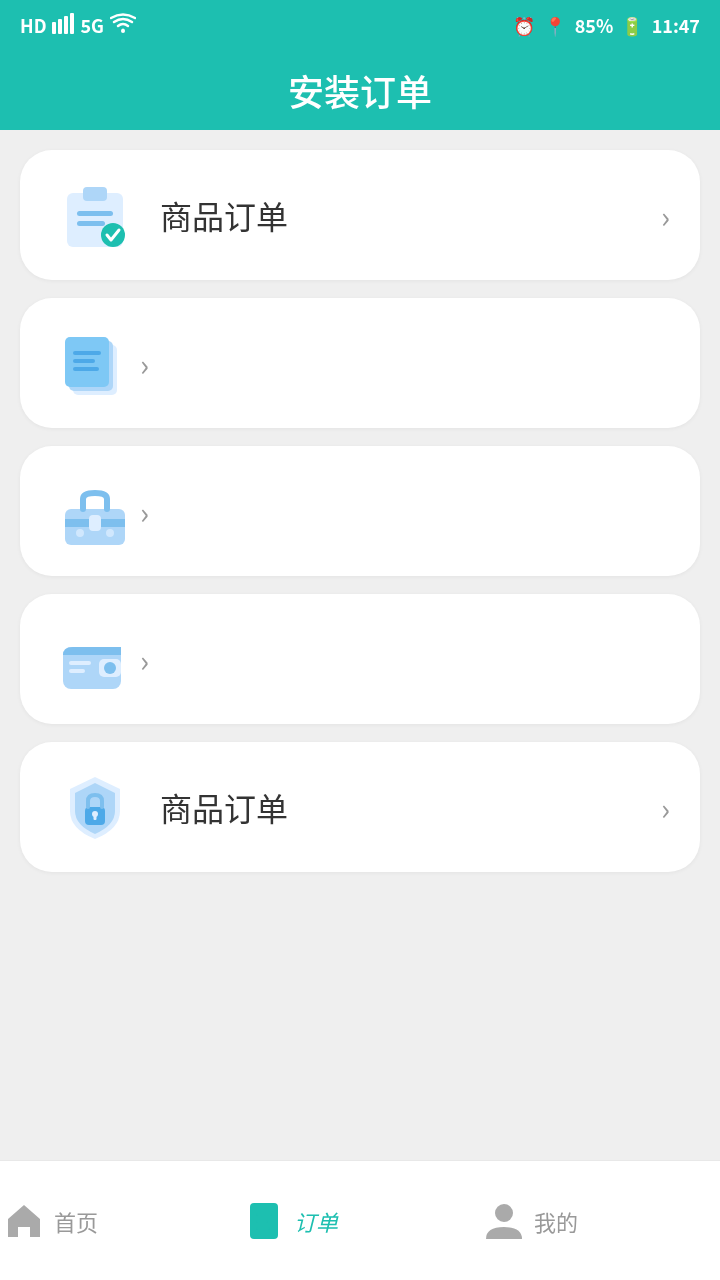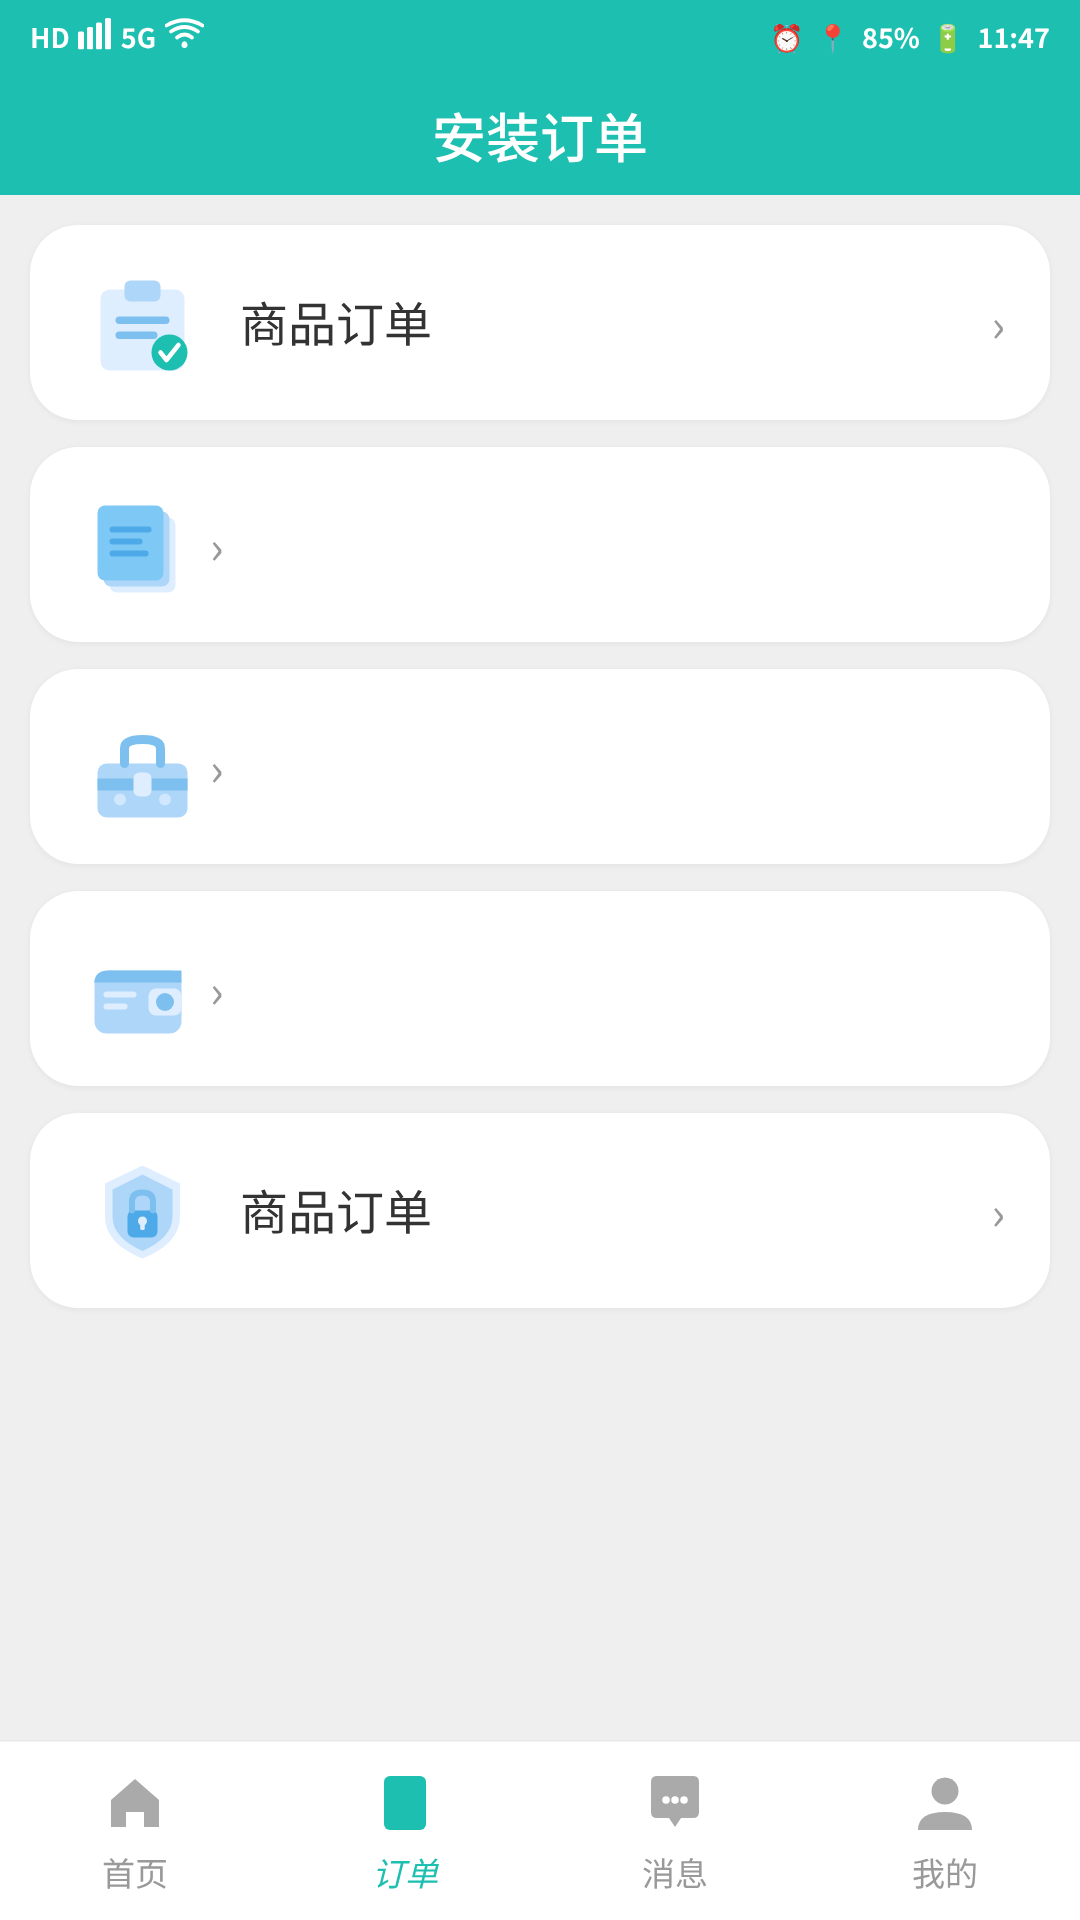--- a/index.html
+++ b/index.html
@@ -104,21 +104,21 @@
       height: 120px;
       background: white;
       display: flex;
       align-items: center;
       justify-content: space-around;
       border-top: 1px solid #e8e8e8;
       flex-shrink: 0;
     }
     .nav-item {
       display: flex;
-      flex-direction: column;
+      flex-direction: row;
       align-items: center;
       gap: 6px;
       cursor: pointer;
       flex: 1;
     }
     .nav-icon {
       width: 48px;
       height: 48px;
       display: flex;
       align-items: center;
@@ -288,31 +288,20 @@
       <svg width="44" height="44" viewBox="0 0 44 44" fill="none" xmlns="http://www.w3.org/2000/svg">
         <rect x="8" y="4" width="28" height="36" rx="4" fill="#1dbfb0"></rect>
         <rect x="14" y="14" width="16" height="3" rx="1.5" fill="white"></rect>
         <rect x="14" y="21" width="12" height="3" rx="1.5" fill="white"></rect>
         <rect x="14" y="28" width="14" height="3" rx="1.5" fill="white"></rect>
       </svg>
     </div>
     <span class="nav-label active">订单</span>
   </div>
 
-  <div class="nav-item">
-    <div class="nav-icon">
-      <svg width="44" height="44" viewBox="0 0 44 44" fill="none" xmlns="http://www.w3.org/2000/svg">
-        <path d="M6 8 Q6 4 10 4 L34 4 Q38 4 38 8 L38 28 Q38 32 34 32 L26 32 L22 38 L18 32 L10 32 Q6 32 6 28 Z" fill="#aaaaaa"></path>
-        <circle cx="16" cy="20" r="2.5" fill="white"></circle>
-        <circle cx="22" cy="20" r="2.5" fill="white"></circle>
-        <circle cx="28" cy="20" r="2.5" fill="white"></circle>
-      </svg>
-    </div>
-    <span class="nav-label">消息</span>
-  </div>
 
   <div class="nav-item">
     <div class="nav-icon">
       <svg width="44" height="44" viewBox="0 0 44 44" fill="none" xmlns="http://www.w3.org/2000/svg">
         <circle cx="22" cy="14" r="9" fill="#aaaaaa"></circle>
         <path d="M4 40 Q4 28 22 28 Q40 28 40 40" fill="#aaaaaa"></path>
       </svg>
     </div>
     <span class="nav-label">我的</span>
   </div>

